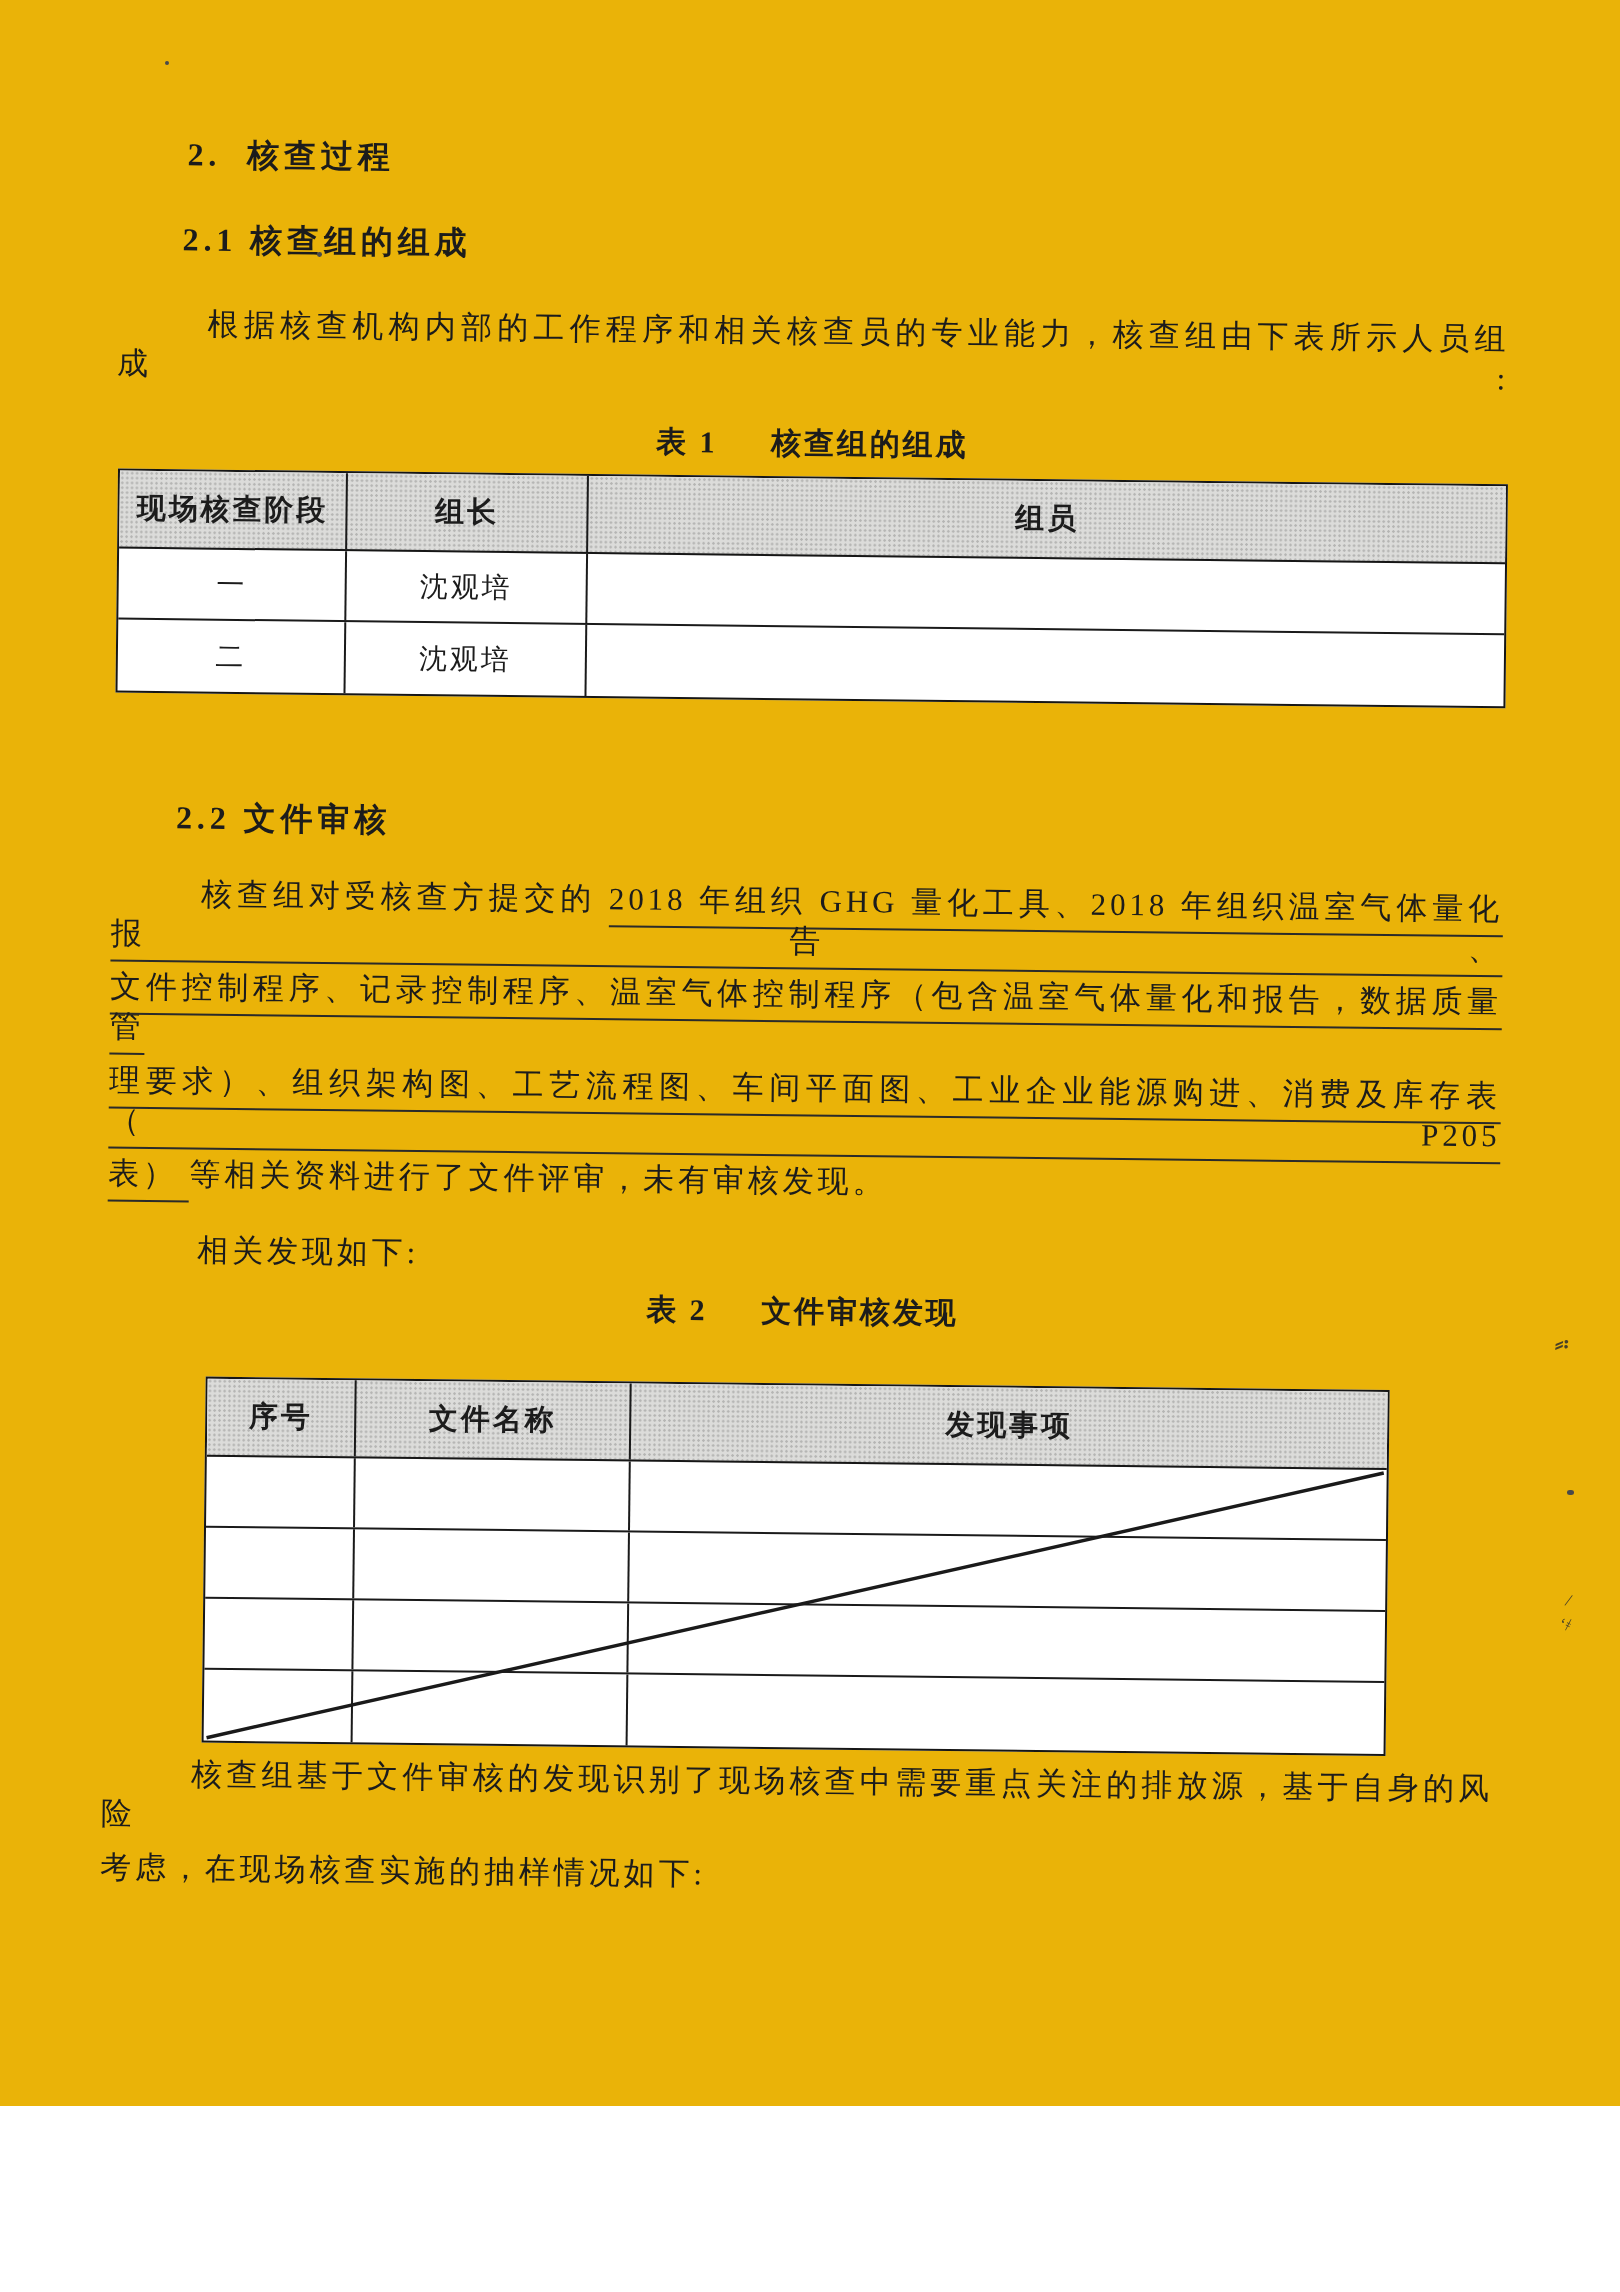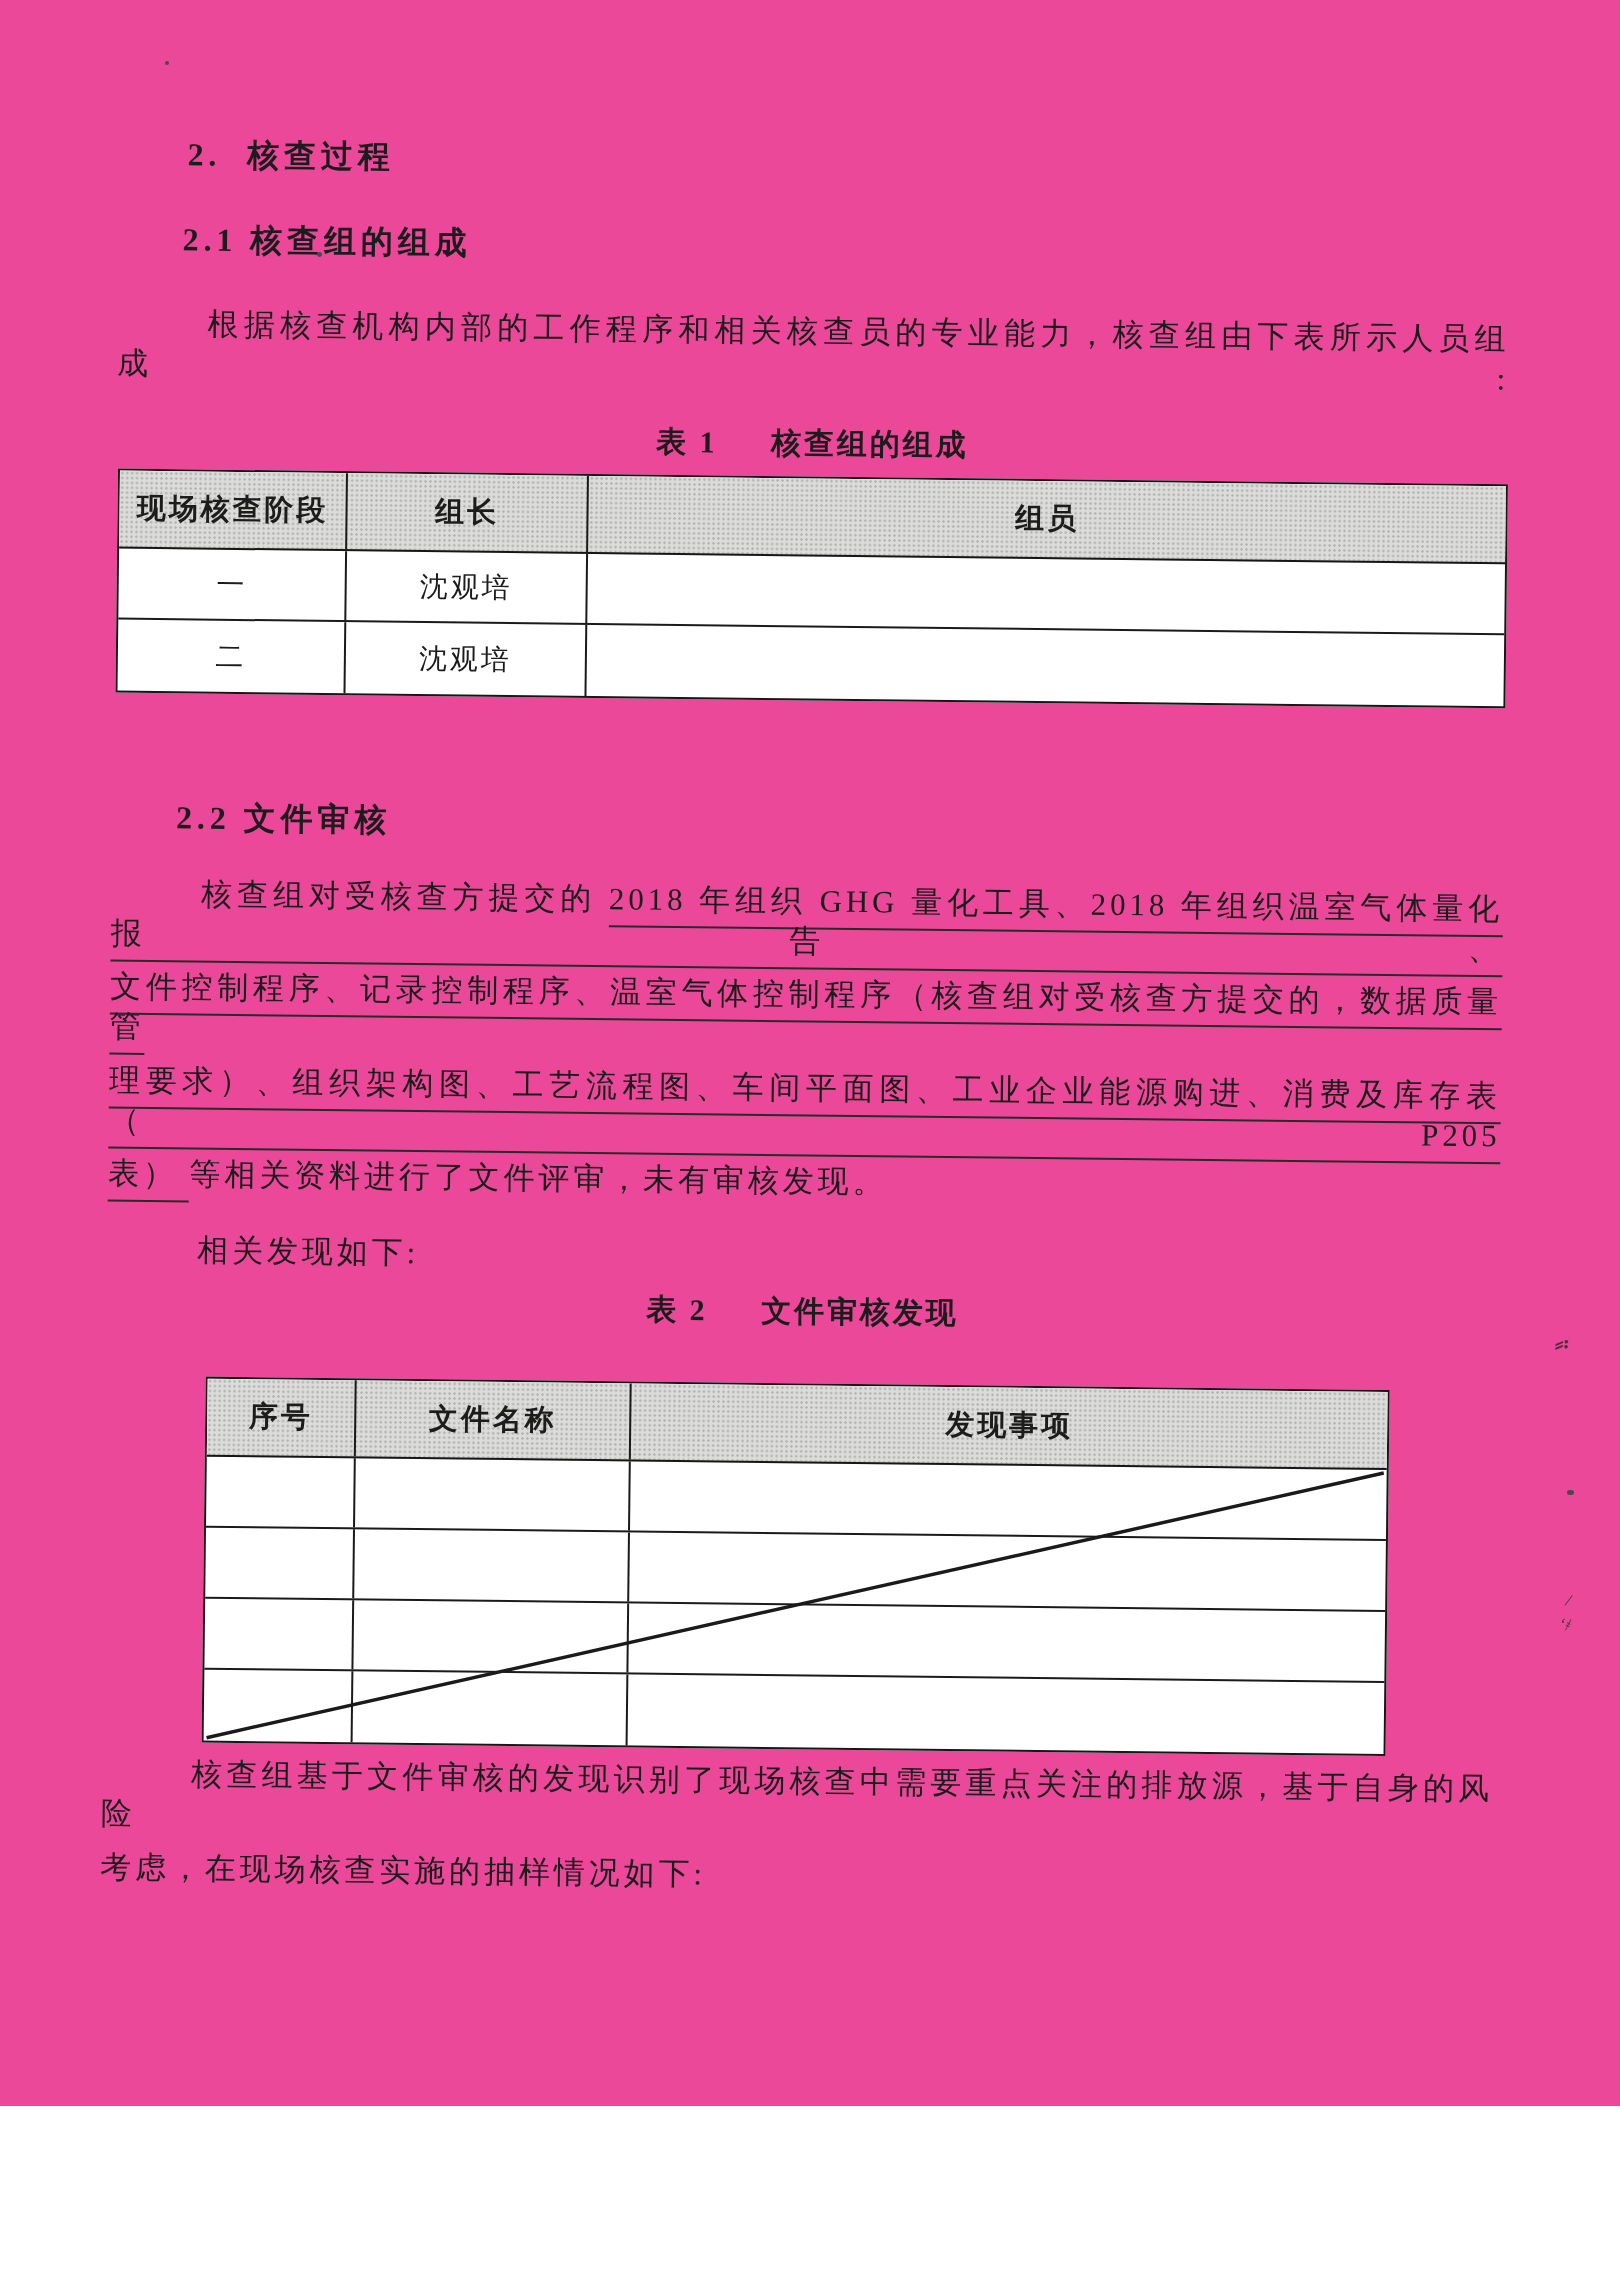--- a/index.html
+++ b/index.html
@@ -1,17 +1,17 @@
 <!DOCTYPE html>
 <html><head>
 <meta charset="utf-8">
 <style>
   html,body { margin:0; padding:0; background:#ffffff; }
   .sheet {
-    position:relative; width:1620px; height:2106px; background:#ec4899;
+    position:relative; width:1620px; height:2106px; background:#eab308;
     overflow:hidden; font-family:"Liberation Serif","DejaVu Serif",serif;
     color:#1c1c1c;
   }
   .tilt { position:absolute; inset:0; transform:rotate(0.65deg); transform-origin:157px 294px; }
   .pre { white-space:pre; }
   .abs { position:absolute; }
   .h1 { font-size:32px; font-weight:700; letter-spacing:4.9px; }
   .body-line { font-size:31px; letter-spacing:3.9px; line-height:1.3; width:1392px; left:118px; }
   .fill { text-align:justify; text-align-last:justify; }
   .indent { text-indent:90px; }
@@ -80,21 +80,21 @@
         <div class="cell last"></div>
       </div>
     </div>
 
     <div class="abs h1 pre" style="left:182px; top:796px;">2.2 文件审核</div>
 
     <div class="abs body-line fill" style="top:874px; text-indent:90px;">
       <span>核查组对受核查方提交的 </span><span class="u">2018 年组织 GHG 量化工具、2018 年组织温室气体量化报告、</span>
     </div>
     <div class="abs body-line fill" style="top:967px;">
-      <span class="u">文件控制程序、记录控制程序、温室气体控制程序（核查组对受核查方提交的，数据质量管</span>
+      <span class="u">文件控制程序、记录控制程序、温室气体控制程序（包含温室气体量化和报告，数据质量管</span>
     </div>
     <div class="abs body-line fill" style="top:1061px;">
       <span class="u">理要求）、组织架构图、工艺流程图、车间平面图、工业企业能源购进、消费及库存表（P205</span>
     </div>
     <div class="abs body-line" style="top:1154px;">
       <span class="u">表） </span><span>等相关资料进行了文件评审，未有审核发现。</span>
     </div>
 
     <div class="abs body-line indent" style="top:1230px;">相关发现如下:</div>
 

